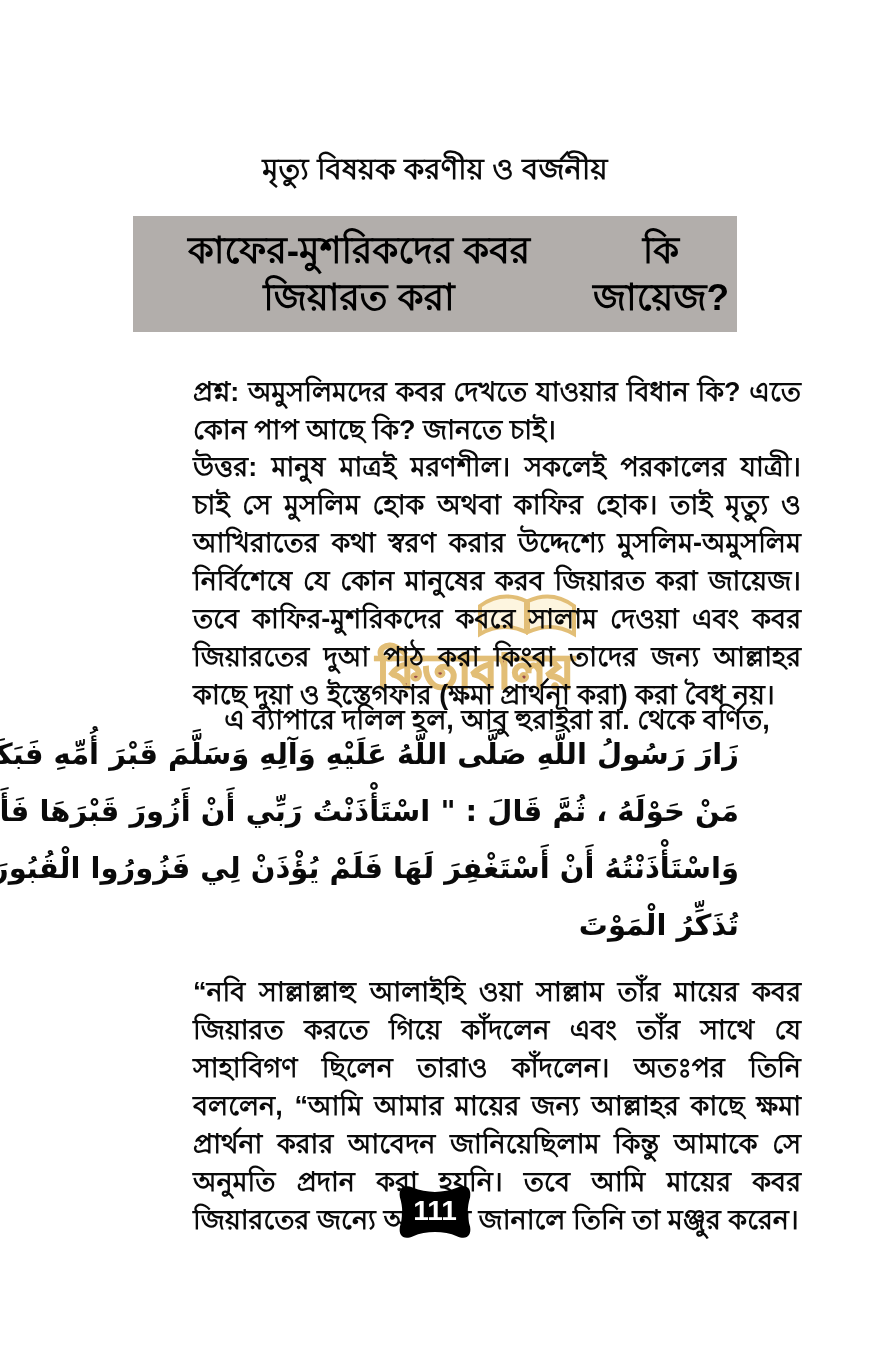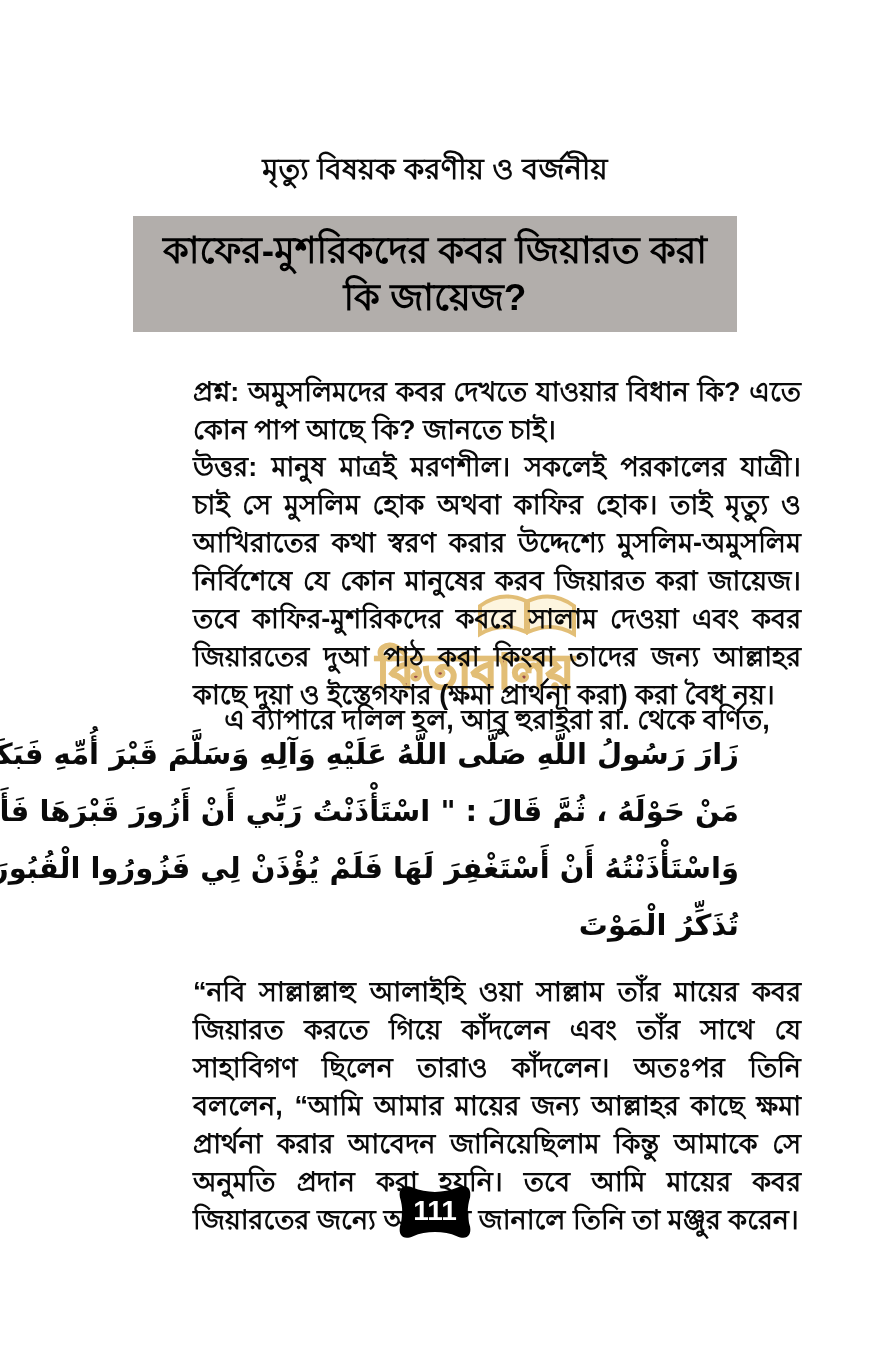--- a/index.html
+++ b/index.html
@@ -19,21 +19,21 @@
     text-align:center;
     font-size:29px;font-weight:700;
     letter-spacing:0.2px;
     margin-top:28px;
   }
 
   
   .section-box{
     position:absolute;top:216px;left:133px;width:604px;height:116px;
     background:#b2aeab;
-    display:flex;flex-direction:column;justify-content:center;align-items:center;
+    display:flex;flex-direction:row;justify-content:center;align-items:center;
     z-index:2;
   }
   .section-box .t{
     font-size:37px;font-weight:800;line-height:47px;
     text-align:center;color:#000;
   }
 
   
   .para{
     position:absolute;left:145px;width:608px;

